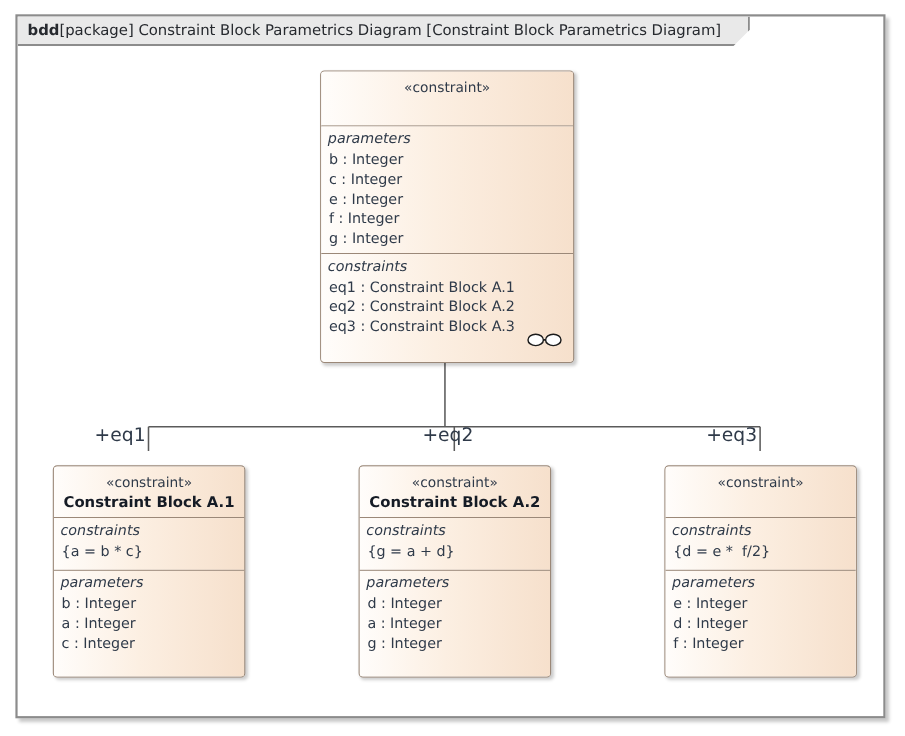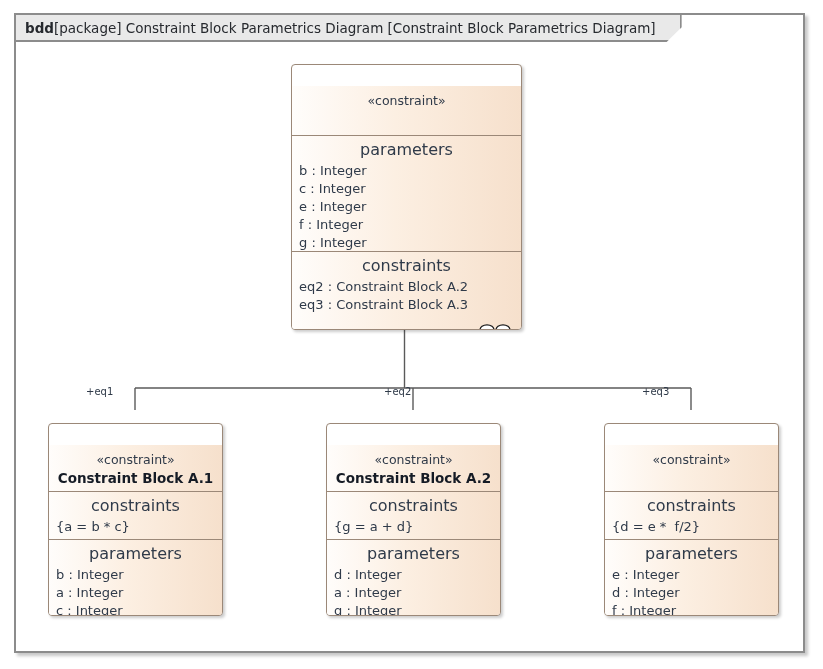--- a/index.html
+++ b/index.html
@@ -72,36 +72,36 @@
     position: relative;
   }
   .compartment:last-child {
     border-bottom: none;
   }
 
   .block-header {
     padding: 7px 6px 20px 6px;
     text-align: center;
     line-height: 1.32;
-    margin-top: 21px;
   }
   .stereotype {
     font-size: 12.5px;
     color: #2f3a49;
   }
   .block-name {
     font-size: 13.5px;
     font-weight: bold;
     color: #151b25;
     margin-top: 1px;
   }
 
   .compartment-title {
-    text-align: center;
-    font-size: 16px;
+    text-align: left;
+    font-style: italic;
+    font-size: 13px;
     color: #2f3a49;
     padding: 4px 6px 2px 6px;
     line-height: 1.25;
   }
   .item-list {
     padding: 0 6px 5px 6px;
   }
   .item {
     font-size: 13px;
     color: #2f3a49;
@@ -148,21 +148,21 @@
   #connector-layer {
     position: absolute;
     left: 0;
     top: 0;
     width: 791px;
     height: 640px;
     pointer-events: none;
   }
   .edge-label {
     position: absolute;
-    font-size: 10px;
+    font-size: 17px;
     color: #2f3a49;
     white-space: nowrap;
     text-align: right;
   }
   #label-eq1 { left: 70px;  top: 371px; }
   #label-eq2 { left: 368px; top: 371px; }
   #label-eq3 { left: 626px; top: 371px; }
 </style>
 </head>
 <body>
@@ -203,20 +203,21 @@
         <div class="item">c : Integer</div>
         <div class="item">e : Integer</div>
         <div class="item">f : Integer</div>
         <div class="item">g : Integer</div>
       </div>
     </div>
 
     <div class="compartment comp-constraints">
       <div class="compartment-title">constraints</div>
       <div class="item-list">
+        <div class="item">eq1 : Constraint Block A.1</div>
         <div class="item">eq2 : Constraint Block A.2</div>
         <div class="item">eq3 : Constraint Block A.3</div>
       </div>
       <svg class="parametric-icon" viewBox="0 0 32 14">
         <line x1="12" y1="7" x2="20" y2="7" stroke="#1c1c1c" stroke-width="1.6"></line>
         <ellipse cx="8" cy="7" rx="7" ry="5.2" fill="#ffffff" stroke="#1c1c1c" stroke-width="1.3"></ellipse>
         <ellipse cx="24" cy="7" rx="7" ry="5.2" fill="#ffffff" stroke="#1c1c1c" stroke-width="1.3"></ellipse>
       </svg>
     </div>
   </div>

